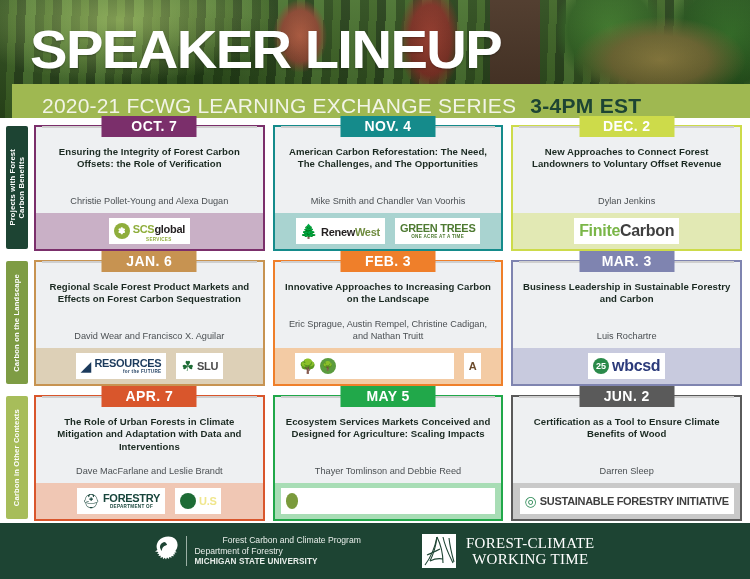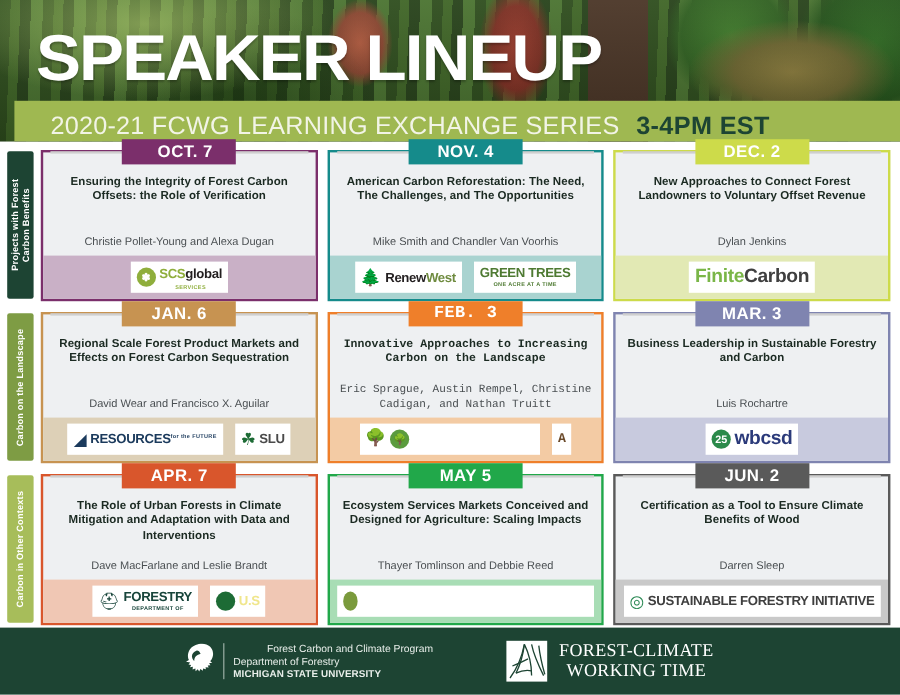--- a/index.html
+++ b/index.html
@@ -245,34 +245,34 @@
           <div class="card" style="border-color: rgb(199, 147, 81);">
             <div class="badge-rule"></div>
             <div class="badge" style="background: rgb(199, 147, 81);">JAN. 6</div>
             <div class="card-body">
               <div class="talk-title">Regional Scale Forest Product Markets and Effects on Forest Carbon Sequestration</div>
               <div class="speakers">David Wear and Francisco X. Aguilar</div>
             </div>
             <div class="logos" style="background: rgb(221, 208, 183);">
               <div class="chip">
                 <span class="tree-glyph" style="color: rgb(27, 58, 92);">◢</span>
-                <span style="display: flex; flex-direction: row; align-items: flex-start;">
+                <span style="display: flex; flex-direction: column; align-items: flex-end;">
                   <span class="lg-txt" style="color: rgb(27, 58, 92);">RESOURCES</span>
                   <span class="tiny" style="color: rgb(27, 58, 92);">for the FUTURE</span>
                 </span>
               </div>
               <div class="chip">
                 <span class="tree-glyph" style="color: rgb(29, 107, 53);">☘</span>
                 <span style="display: flex; flex-direction: column; align-items: center;">
                   <span class="lg-txt" style="color: rgb(74, 74, 74);">SLU</span>
                 </span>
               </div>
             </div>
           </div>
-          <div class="card" style="border-color: rgb(239, 127, 42); font-family: Liberation Mono, monospace;">
+          <div class="card" style="border-color: rgb(239, 127, 42);">
             <div class="badge-rule"></div>
             <div class="badge" style="background: rgb(239, 127, 42);">FEB. 3</div>
             <div class="card-body">
               <div class="talk-title">Innovative Approaches to Increasing Carbon on the Landscape</div>
               <div class="speakers">Eric Sprague, Austin Rempel, Christine Cadigan, and Nathan Truitt</div>
             </div>
             <div class="logos" style="background: rgb(243, 203, 164);">
               <div class="chip">
                 <span class="tree-glyph" style="color: rgb(46, 125, 50);">🌳</span>
                 <span class="mark-circle" style="background: rgb(91, 155, 62);">🌳</span>

